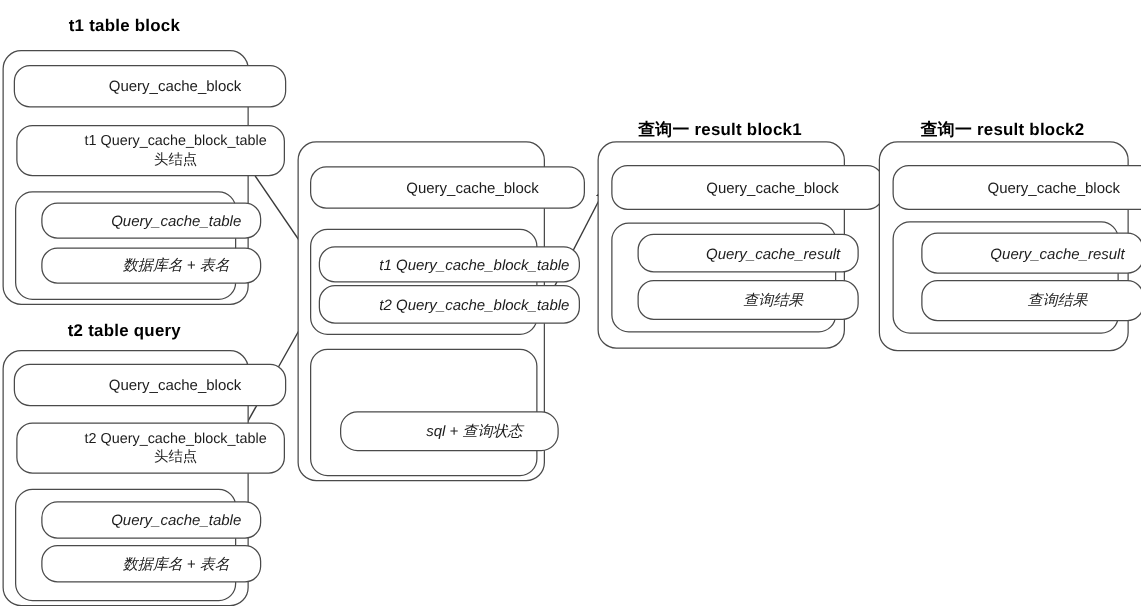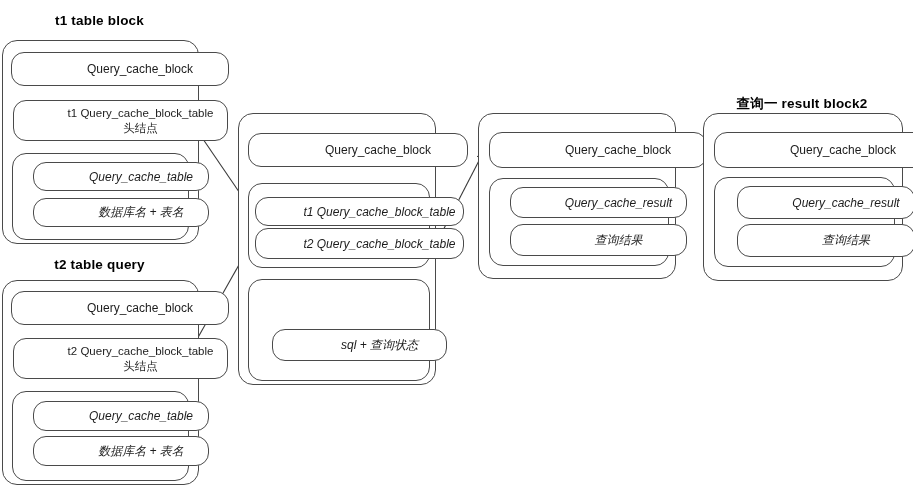--- a/index.html
+++ b/index.html
@@ -69,24 +69,25 @@
   </div>
 
   <div class="title" style="left:238px;top:98px;width:196px;margin-top:16px;">查询一 query block</div>
   <div class="container" style="left:238px;top:113px;width:196px;height:270px;">
     <div class="box" style="left:9px;top:19px;width:178px;height:32px;">Query_cache_block</div>
     <div class="sub" style="left:9px;top:69px;width:180px;height:83px;">
       <div class="box" style="left:6px;top:13px;width:167px;height:27px;">t1 Query_cache_block_table</div>
       <div class="box" style="left:6px;top:44px;width:167px;height:29px;">t2 Query_cache_block_table</div>
     </div>
     <div class="sub" style="left:9px;top:165px;width:180px;height:100px;">
-      <div class="box" style="left:23px;top:49px;width:133px;height:30px;">sql + 查询状态</div>
+      <div class="box" style="left:23px;top:49px;width:133px;height:30px;border-radius:14px;">sql + 查询状态</div>
     </div>
   </div>
 
+  <div class="title" style="left:478px;top:95px;width:196px;">查询一 result block1</div>
   <div class="container" style="left:478px;top:113px;width:196px;height:164px;">
     <div class="box" style="left:10px;top:18px;width:176px;height:34px;">Query_cache_block</div>
     <div class="sub" style="left:10px;top:64px;width:178px;height:86px;">
       <div class="box" style="left:20px;top:8px;width:135px;height:29px;">Query_cache_result</div>
       <div class="box" style="left:20px;top:45px;width:135px;height:30px;">查询结果</div>
     </div>
   </div>
 
   <div class="title" style="left:703px;top:95px;width:198px;">查询一 result block2</div>
   <div class="container" style="left:703px;top:113px;width:198px;height:166px;">

